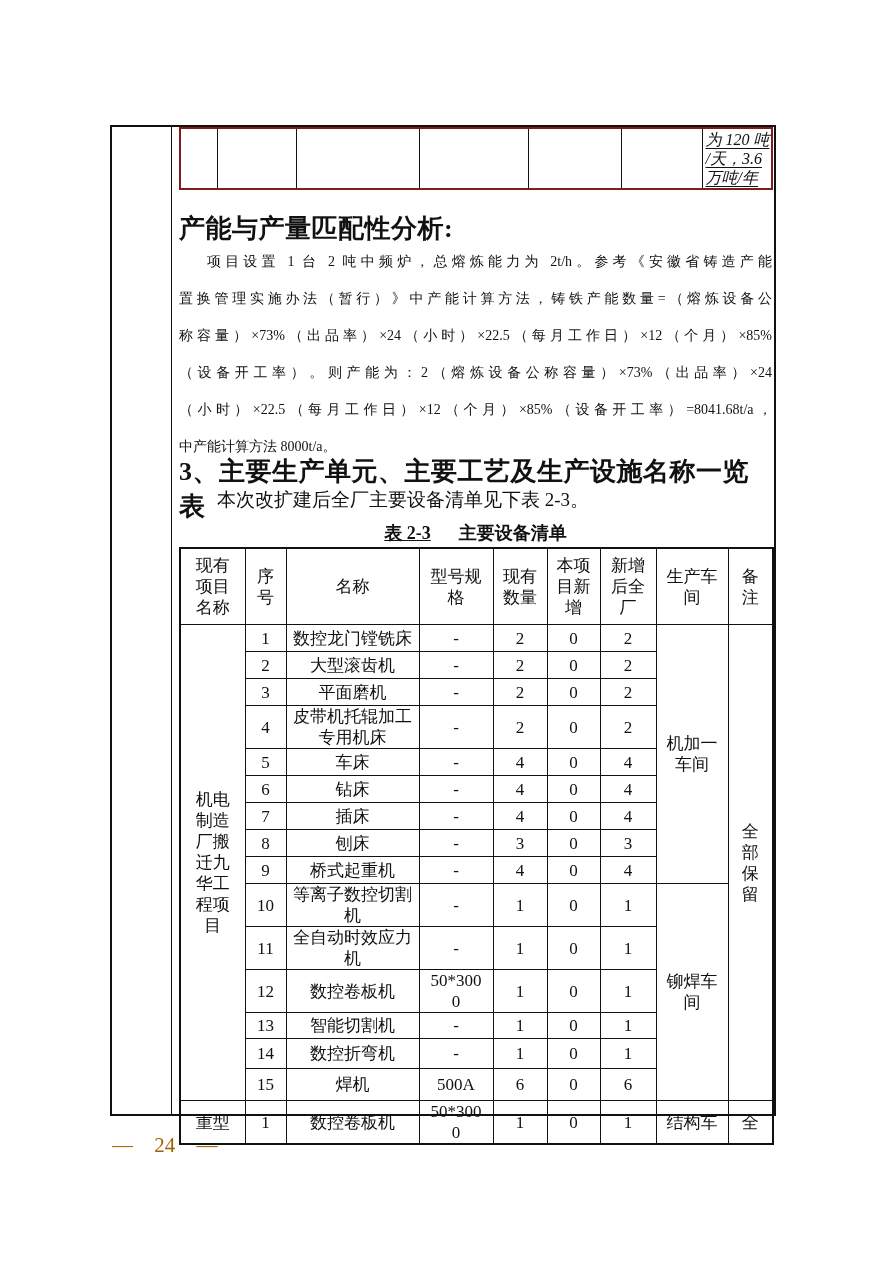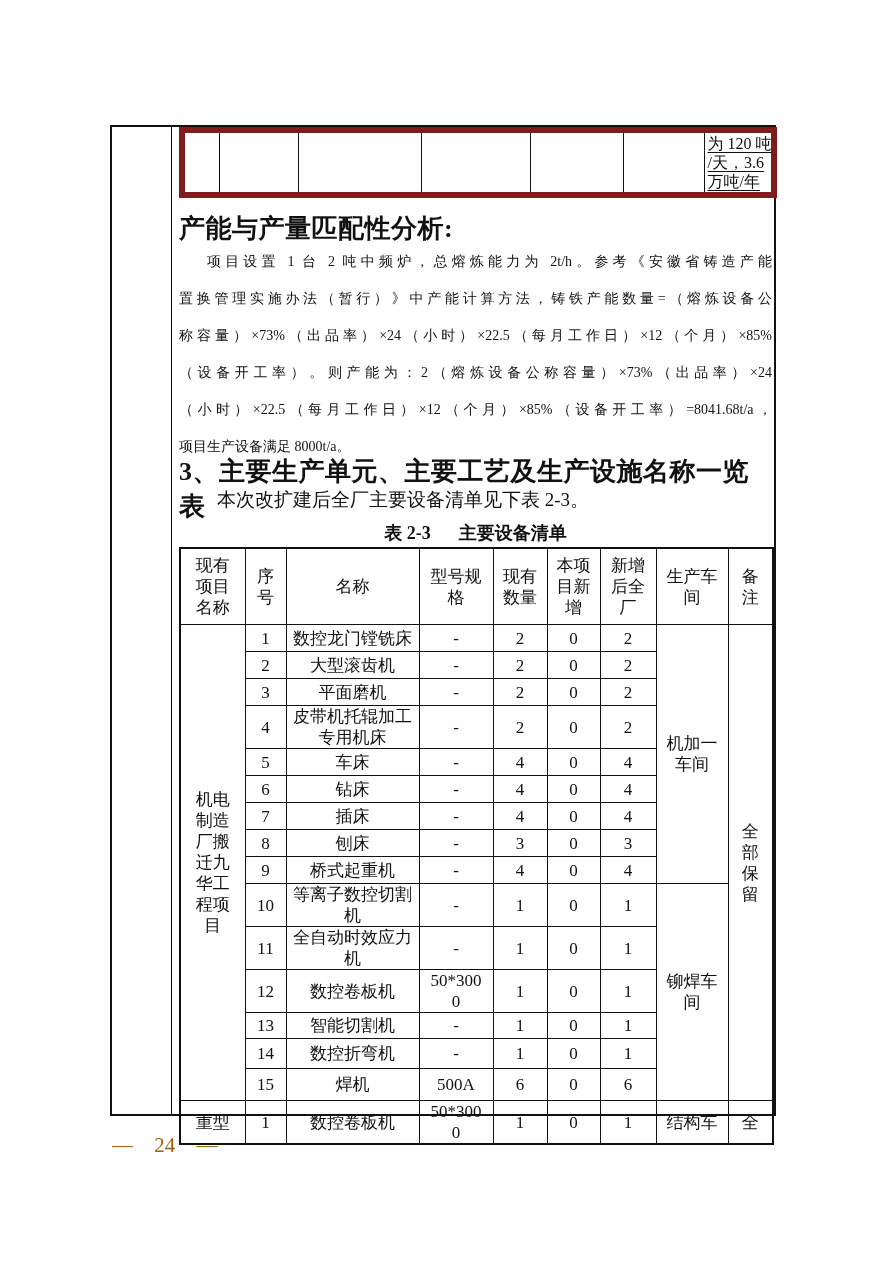--- a/index.html
+++ b/index.html
@@ -18,21 +18,21 @@
   }
   
   .top-table{
     position:absolute;left:179px;top:127px;width:592px;height:61px;
     border-collapse:collapse;table-layout:fixed;
   }
   .top-table td{
     border:1px solid #111;padding:1px 3px;vertical-align:middle;
     font-size:16px;line-height:19px;
   }
-  .top-table{border:6px solid #7f1d1d;}
+  .top-table{border:2px solid #7f1d1d;font-style:italic;}
   .top-table td.value-cell div{
     text-decoration:underline;text-underline-offset:3px;white-space:nowrap;
   }
   
   .h-bold{
     position:absolute;left:179px;width:593px;
     font-weight:bold;font-size:26px;letter-spacing:0.5px;
   }
   #capacity-heading{top:211px;}
   #capacity-paragraph{
@@ -48,21 +48,21 @@
   #section3-heading{top:454px;}
   #section3-intro{
     position:absolute;left:179px;top:487px;width:593px;
     font-size:19px;line-height:26px;text-indent:2em;
   }
   
   #table-caption{
     position:absolute;left:179px;top:521px;width:593px;
     text-align:center;font-weight:bold;font-size:18px;
   }
-  #table-caption .cap-label{margin-right:28px;}
+  #table-caption .cap-label{margin-right:28px;text-decoration:underline;}
   
   .eq-table{
     position:absolute;left:179px;top:547px;width:593px;
     border-collapse:collapse;table-layout:fixed;
     font-size:17px;
   }
   .eq-table{border:2px solid #111;}
   .eq-table td,.eq-table th{
     border:1px solid #111;padding:0 4px;text-align:center;vertical-align:middle;
     font-weight:normal;line-height:21px;word-break:break-word;
@@ -117,21 +117,21 @@
 </table>
 
 <div id="capacity-heading" class="h-bold">产能与产量匹配性分析:</div>
 
 <div id="capacity-paragraph">
     <div class="pline jl indent">项目设置 1 台 2 吨中频炉，总熔炼能力为 2t/h。参考《安徽省铸造产能</div>
     <div class="pline jl">置换管理实施办法（暂行）》中产能计算方法，铸铁产能数量=（熔炼设备公</div>
     <div class="pline jl">称容量）×73%（出品率）×24（小时）×22.5（每月工作日）×12（个月）×85%</div>
     <div class="pline jl">（设备开工率）。则产能为：2（熔炼设备公称容量）×73%（出品率）×24</div>
     <div class="pline jl">（小时）×22.5（每月工作日）×12（个月）×85%（设备开工率）=8041.68t/a，</div>
-    <div class="pline">项目生产设备满足 8000t/a。</div>
+    <div class="pline">中产能计算方法 8000t/a。</div>
   </div>
 
 <div id="section3-heading" class="h-bold">3、主要生产单元、主要工艺及生产设施名称一览表</div>
 
 <div id="section3-intro">本次改扩建后全厂主要设备清单见下表 2-3。</div>
 
 <div id="table-caption">
   <span class="cap-label">表 2-3</span><span>主要设备清单</span>
 </div>
 

